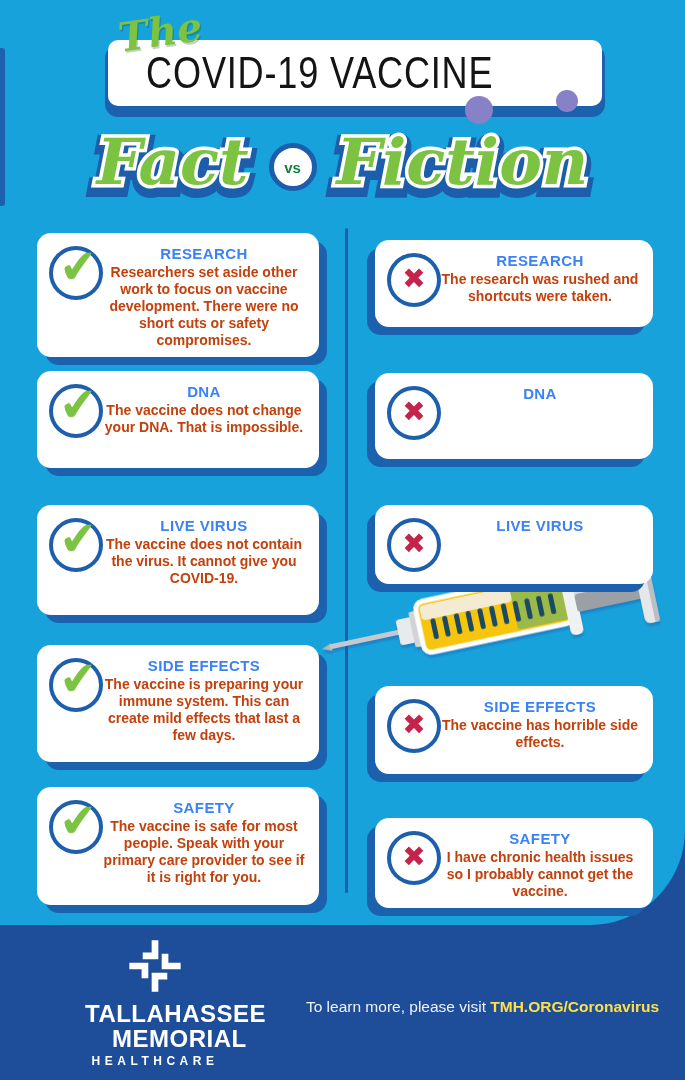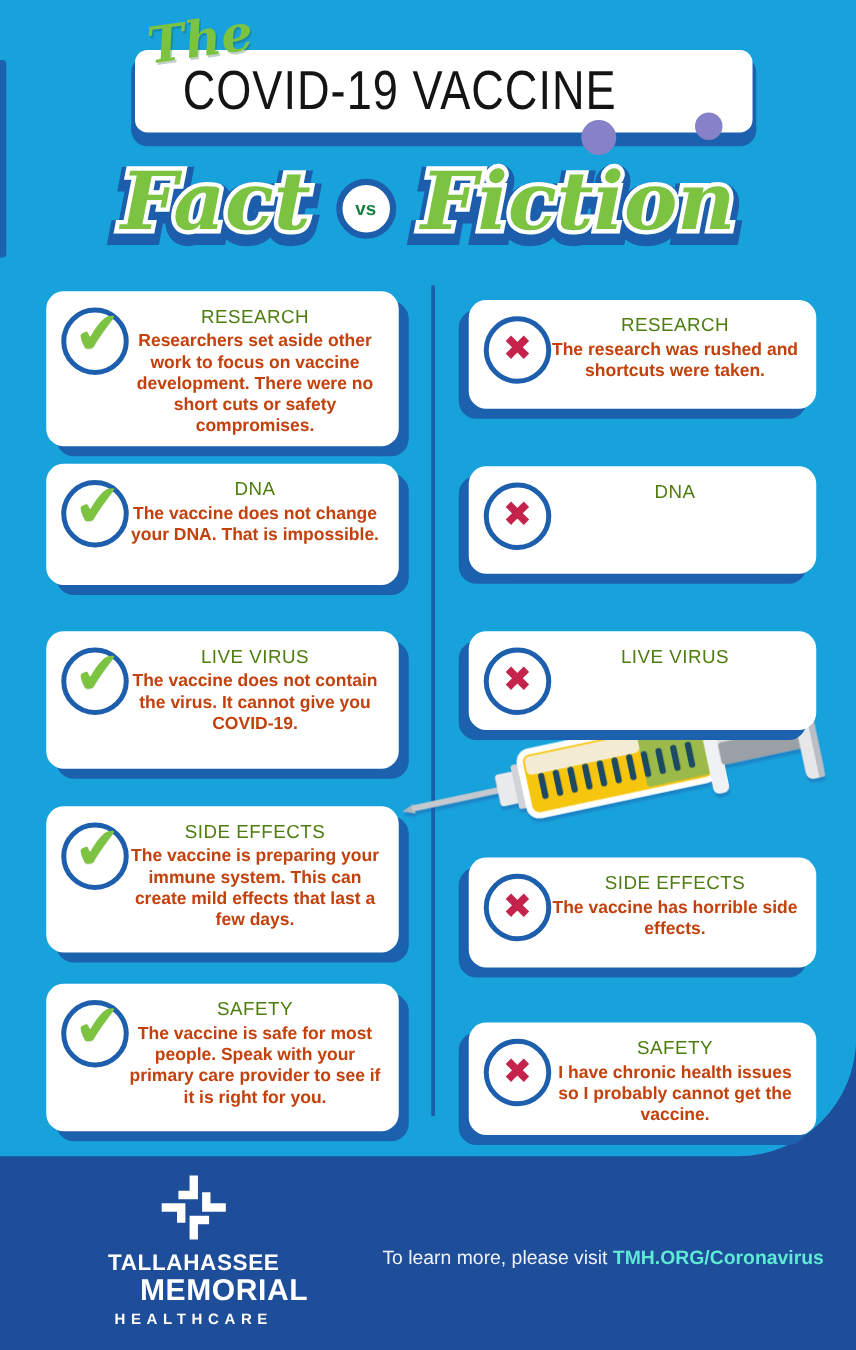--- a/index.html
+++ b/index.html
@@ -86,44 +86,44 @@
   .badge .glyph{position:absolute;left:50%;top:50%;transform:translate(-50%,-54%);}
   .glyph.check{
     font-family:"DejaVu Sans",sans-serif;font-size:46px;color:#7cc342;
     transform:translate(-44%,-62%) rotate(-4deg);
     text-shadow:0 1px 0 rgba(0,0,0,.08);
   }
   .glyph.cross{
     font-family:"DejaVu Sans",sans-serif;font-size:28px;font-weight:bold;color:#c5234c;
   }
   .topic{
-    font-size:15px;font-weight:normal;color:#4d7c0f;letter-spacing:.4px;
+    font-size:15px;font-weight:bold;color:#3b82f6;letter-spacing:.4px;
     margin:3px 0 2px 0;
   }
   .card-text{
     font-size:14px;font-weight:bold;color:#c2410c;line-height:1.22;
   }
   
   .syringe{
     position:absolute;left:320px;top:552px;z-index:4;
     transform:rotate(-12deg);transform-origin:45% 55%;
     filter:drop-shadow(0 3px 1px rgba(28,94,171,.45));
   }
   
   .footer{position:absolute;left:0;top:925px;width:685px;height:155px;}
   .logo{position:absolute;left:85px;top:12px;width:140px;text-align:center;color:#ffffff;}
   .logo svg{display:block;margin:0 auto 6px auto;}
-  .logo .l1t{font-size:18px;font-weight:bold;letter-spacing:.5px;line-height:1.05;text-align:center;}
+  .logo .l1t{font-size:24px;font-weight:bold;letter-spacing:.5px;line-height:1.05;text-align:center;}
   .logo .l2t{font-size:24px;font-weight:bold;letter-spacing:.5px;line-height:1.05;margin-left:27px;}
   .logo .l3t{font-size:12px;font-weight:bold;letter-spacing:4.5px;margin-top:3px;}
   .cta{
     position:absolute;left:295px;top:73px;width:375px;text-align:center;
     color:#eef3fb;font-size:15.5px;
   }
-  .cta b{color:#5eead4;margin-top:19px;}
+  .cta b{color:#fde047;margin-top:19px;}
 </style>
 </head>
 <body>
 
 <div class="sheet">
   <div class="edge-accent"></div>
 
   <div class="title-card">
     <div class="title-text">COVID-19 VACCINE</div>
   </div>

